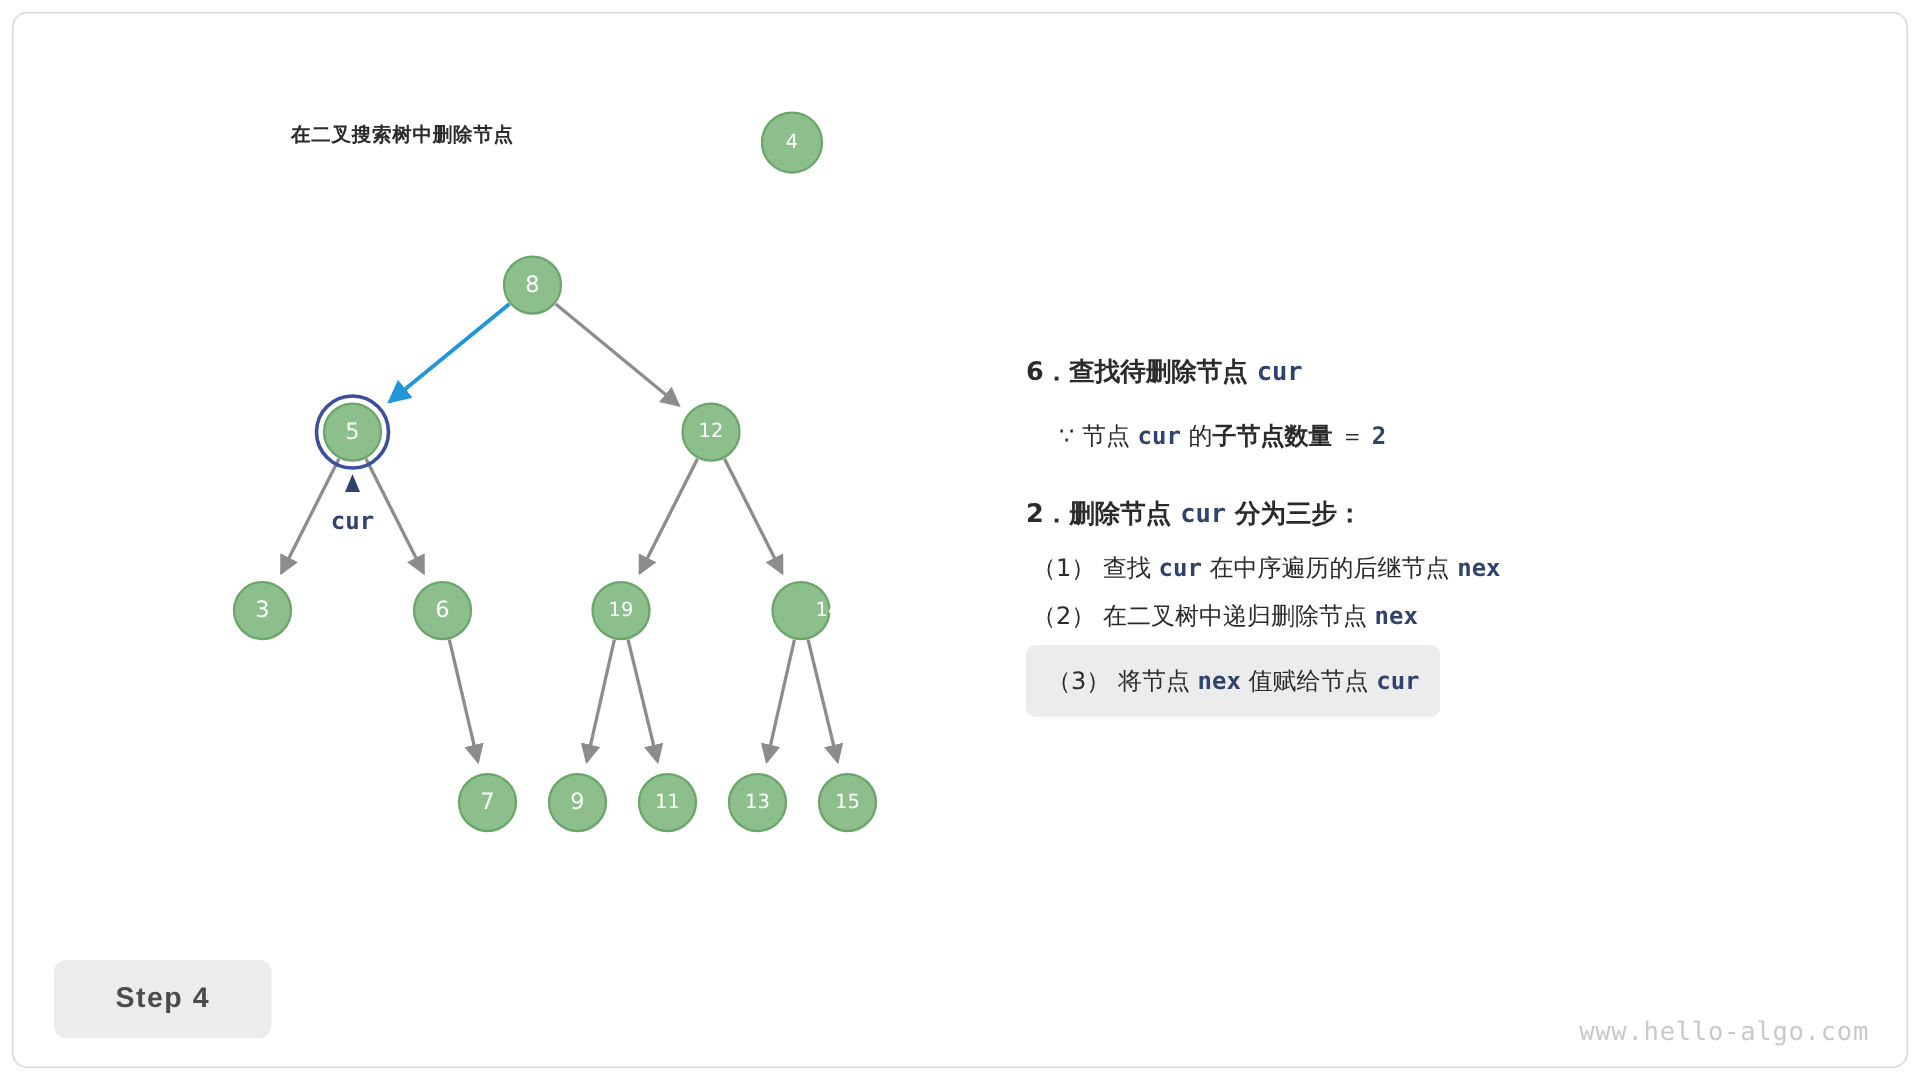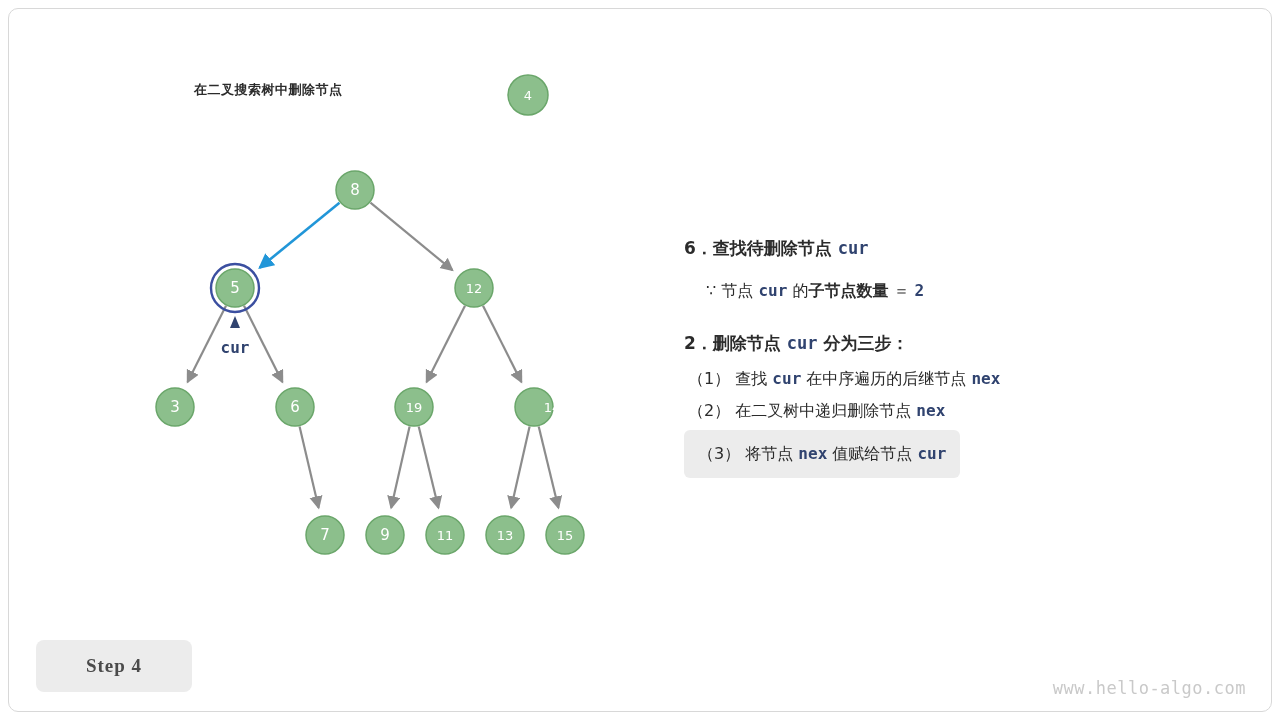--- a/index.html
+++ b/index.html
@@ -112,28 +112,28 @@
   .step-head code, .step-head2 code {
     font-size: 17px;
   }
   .bold-cn {
     font-weight: bold;
   }
   .step-badge {
     position: absolute;
     left: 36px;
     top: 640px;
-    width: 156px;
+    width: 145px;
     height: 52px;
     background: #ececec;
     border-radius: 8px;
     display: flex;
     align-items: center;
     justify-content: center;
-    font-family: Liberation Serif, serif;
+    font-family: Liberation Sans, sans-serif;
     font-size: 19px;
     font-weight: bold;
     color: #4b4b4b;
     letter-spacing: 1px;
     box-sizing: border-box;
   }
   .watermark {
     position: absolute;
     right: 34px;
     bottom: 22px;

